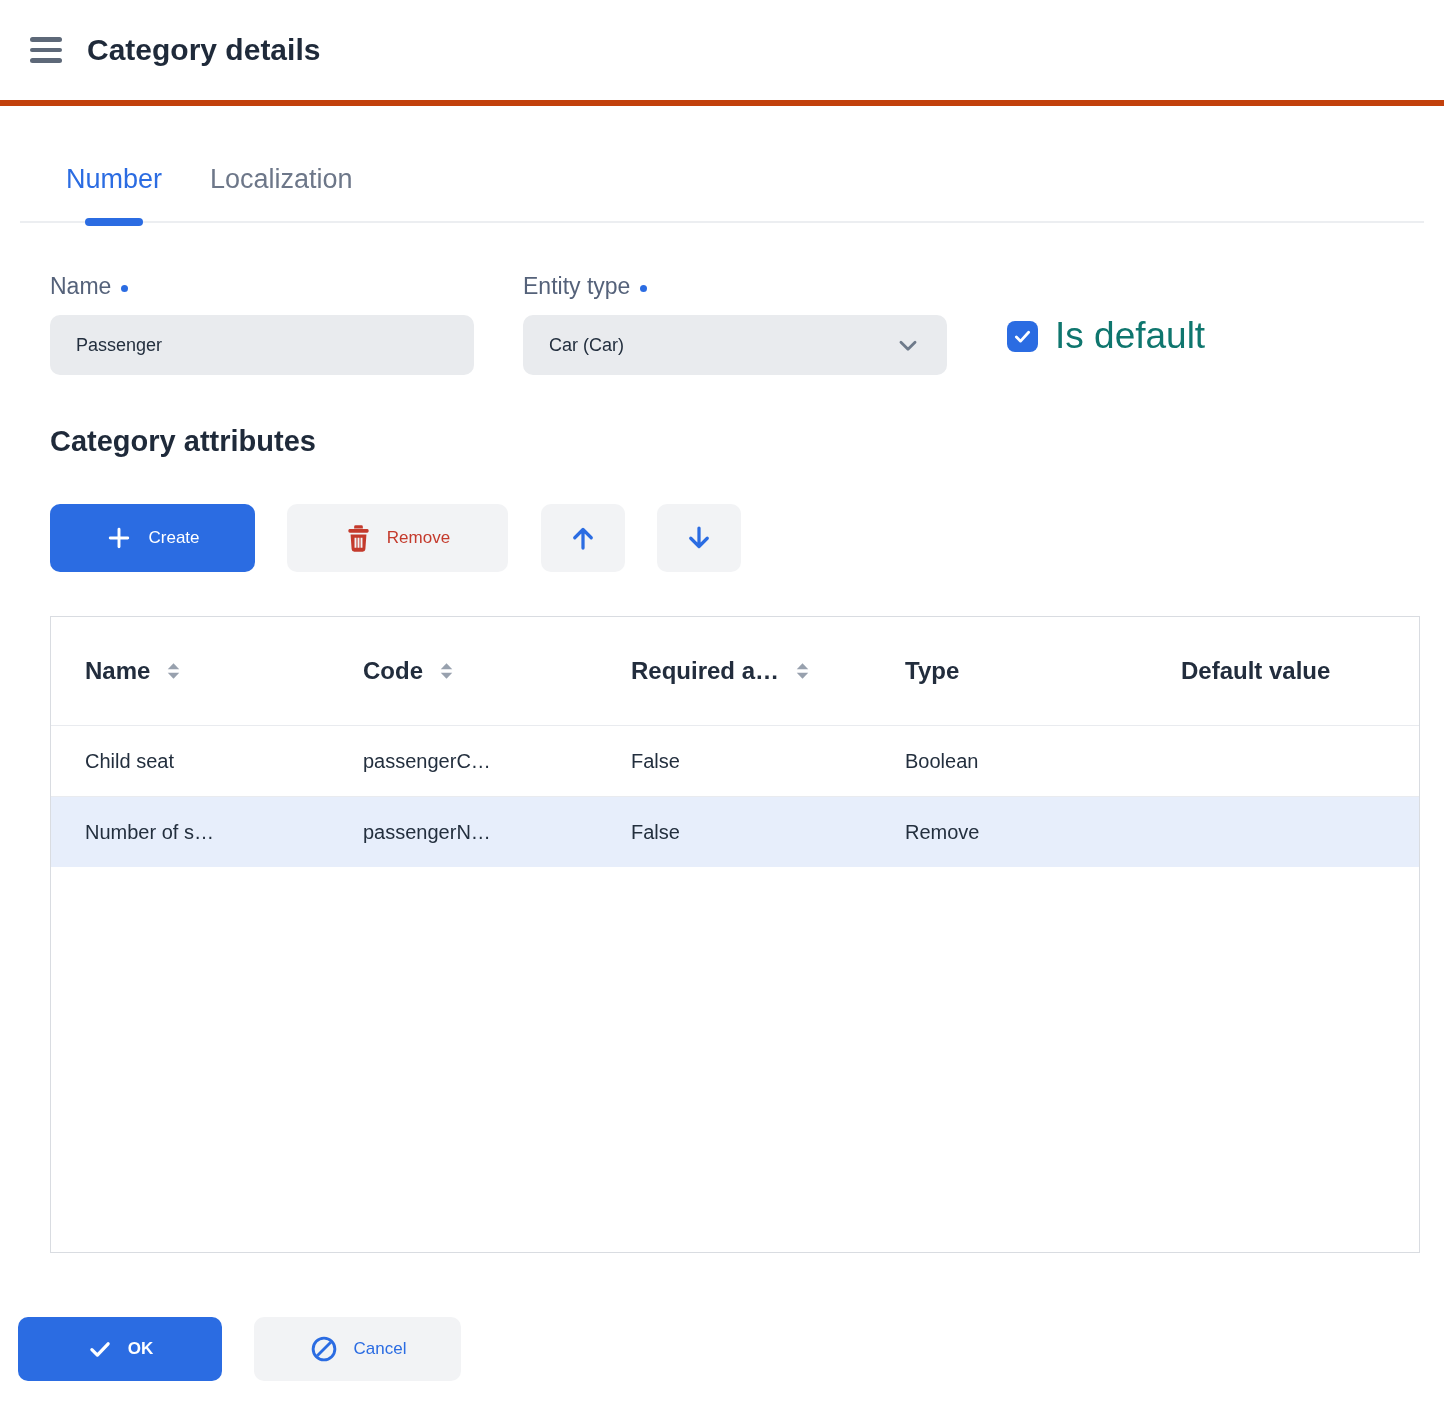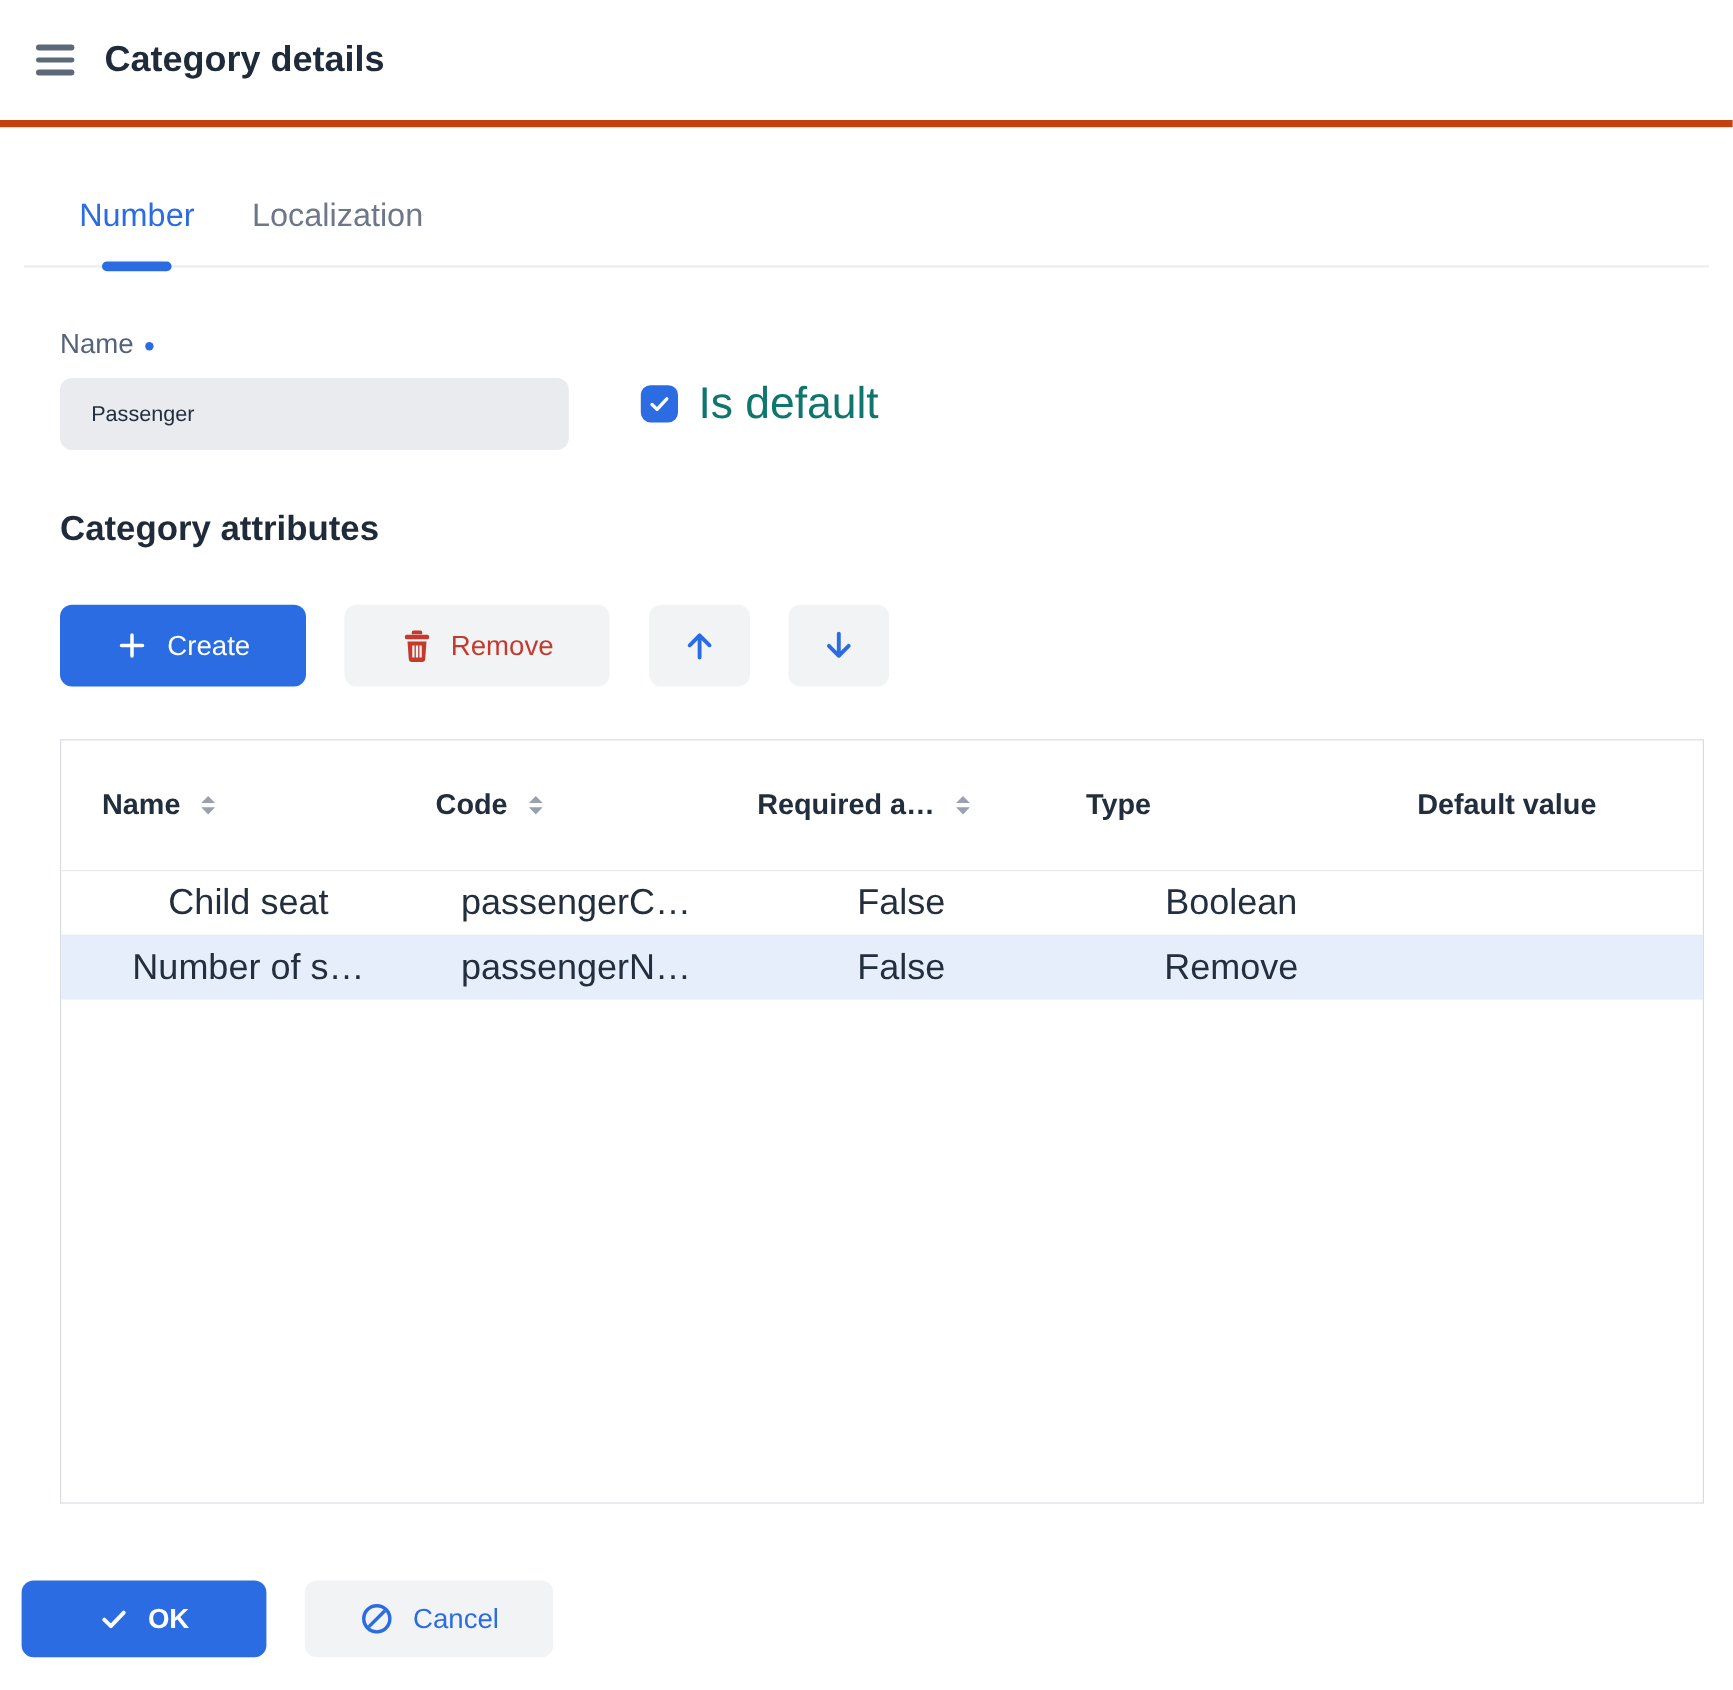--- a/index.html
+++ b/index.html
@@ -41,39 +41,39 @@
     display: flex; align-items: center; justify-content: center; }
   .checkbox:not(.checked) { background: #fff; border: 2px solid #9aa3b0; }
   .checkbox:not(.checked) svg { display: none; }
   .checkbox-label { font-size: 37px; color: #0f766e; }
 
   
   .section-heading { margin: 50px 50px 0; font-size: 29px; font-weight: 700; color: #1f2a3a; }
 
   
   .toolbar { display: flex; margin: 46px 50px 0; }
-  .btn { height: 68px; border-radius: 10px; font-size: 23px; border: none; cursor: pointer;
+  .btn { height: 68px; border-radius: 10px; font-size: 17px; border: none; cursor: pointer;
     display: flex; align-items: center; justify-content: center; gap: 15px;
     font-family: "Liberation Sans", sans-serif; }
   .btn-create { background: #2b6ce2; color: #fff; width: 205px; }
   .btn-edit { background: #f2f3f5; color: #2b6ce2; width: 163px; margin-left: 31px; }
   .btn-remove { background: #f2f3f5; color: #c43a2c; width: 221px; margin-left: 32px; }
   .btn-move { background: #f2f3f5; width: 84px; }
   .btn-up { margin-left: 33px; }
   .btn-down { margin-left: 32px; }
 
   
   .grid { margin: 44px 24px 0 50px; border: 1px solid #d9dce1; height: 637px; background: #fff; }
   .grid-header, .grid-row { display: grid; grid-template-columns: 278px 268px 274px 276px 1fr;
     align-items: center; }
   .grid-header { height: 108px; }
   .gh-cell { padding-left: 34px; font-size: 24px; font-weight: 700; color: #222d3d;
     display: flex; align-items: center; gap: 16px; white-space: nowrap; overflow: hidden; }
   .sorter { display: inline-flex; flex-direction: column; line-height: 0; }
-  .grid-row { height: 54px; border-top: 1px solid #e9ebef; font-size: 30px; cursor: pointer; text-align: center; }
+  .grid-row { height: 71px; border-top: 1px solid #e9ebef; font-size: 20px; cursor: pointer; }
   .grid-row.selected { background: #e7eefb; }
   .gr-cell { padding-left: 34px; white-space: nowrap; overflow: hidden; }
 
   
   .footer { display: flex; margin: 64px 0 0 18px; gap: 32px; }
   .btn-ok { background: #2b6ce2; color: #fff; width: 204px; height: 64px; font-weight: 700; }
   .btn-cancel { background: #f2f3f5; color: #2b6ce2; width: 207px; height: 64px; }
 
   svg { flex: none; }
 </style>
@@ -98,20 +98,32 @@
   <div class="field">
     <div class="field-label">
       <span>Name</span>
       <span class="req-dot"></span>
     </div>
     <div class="control">
       <span>Passenger</span>
     </div>
   </div>
 
+  <div class="field">
+    <div class="field-label">
+      <span>Entity type</span>
+      <span class="req-dot"></span>
+    </div>
+    <div class="control select-control">
+      <span>Car (Car)</span>
+      <svg width="26" height="26" viewBox="0 0 24 24">
+        <path d="M5.5 9.5 L12 16 L18.5 9.5" fill="none" stroke="#6e7a8a" stroke-width="2.6" stroke-linecap="round" stroke-linejoin="round"></path>
+      </svg>
+    </div>
+  </div>
 
   <div class="checkbox-field">
     <div class="checkbox checked">
       <svg width="21" height="21" viewBox="0 0 24 24">
         <path d="M5 12.6 L9.8 17.3 L19 7.2" fill="none" stroke="#fff" stroke-width="3.2" stroke-linecap="round" stroke-linejoin="round"></path>
       </svg>
     </div>
     <span class="checkbox-label">Is default</span>
   </div>
 </div>

